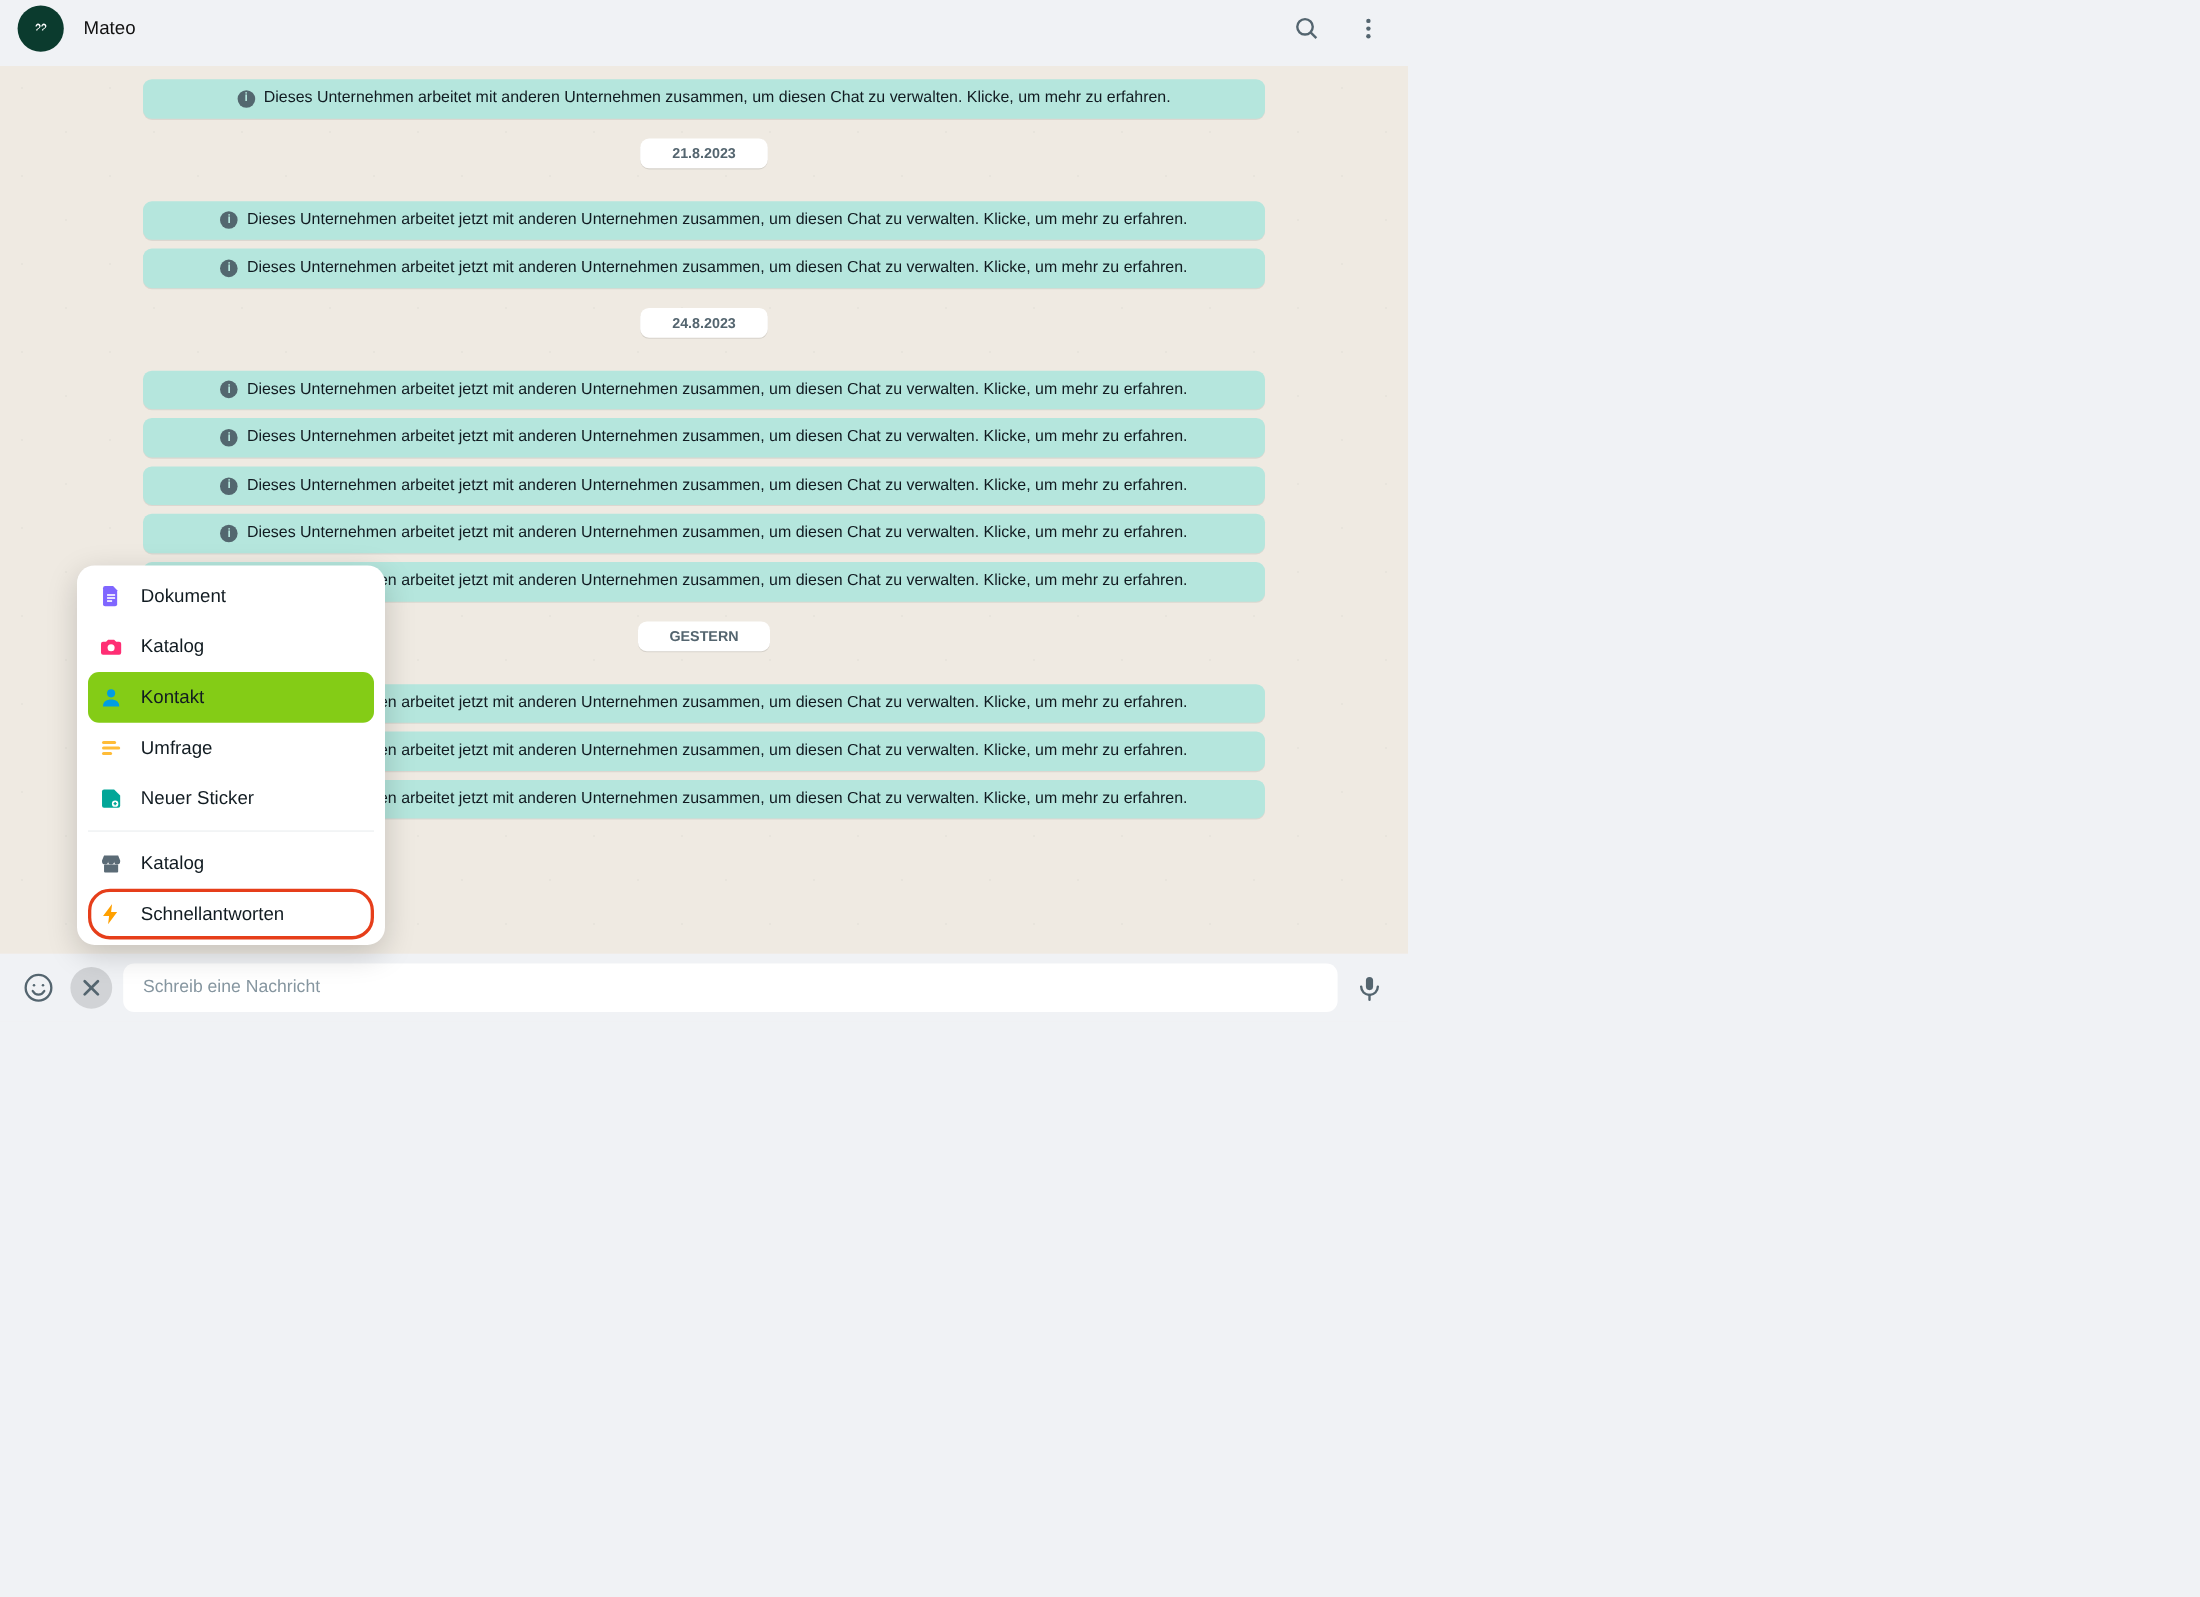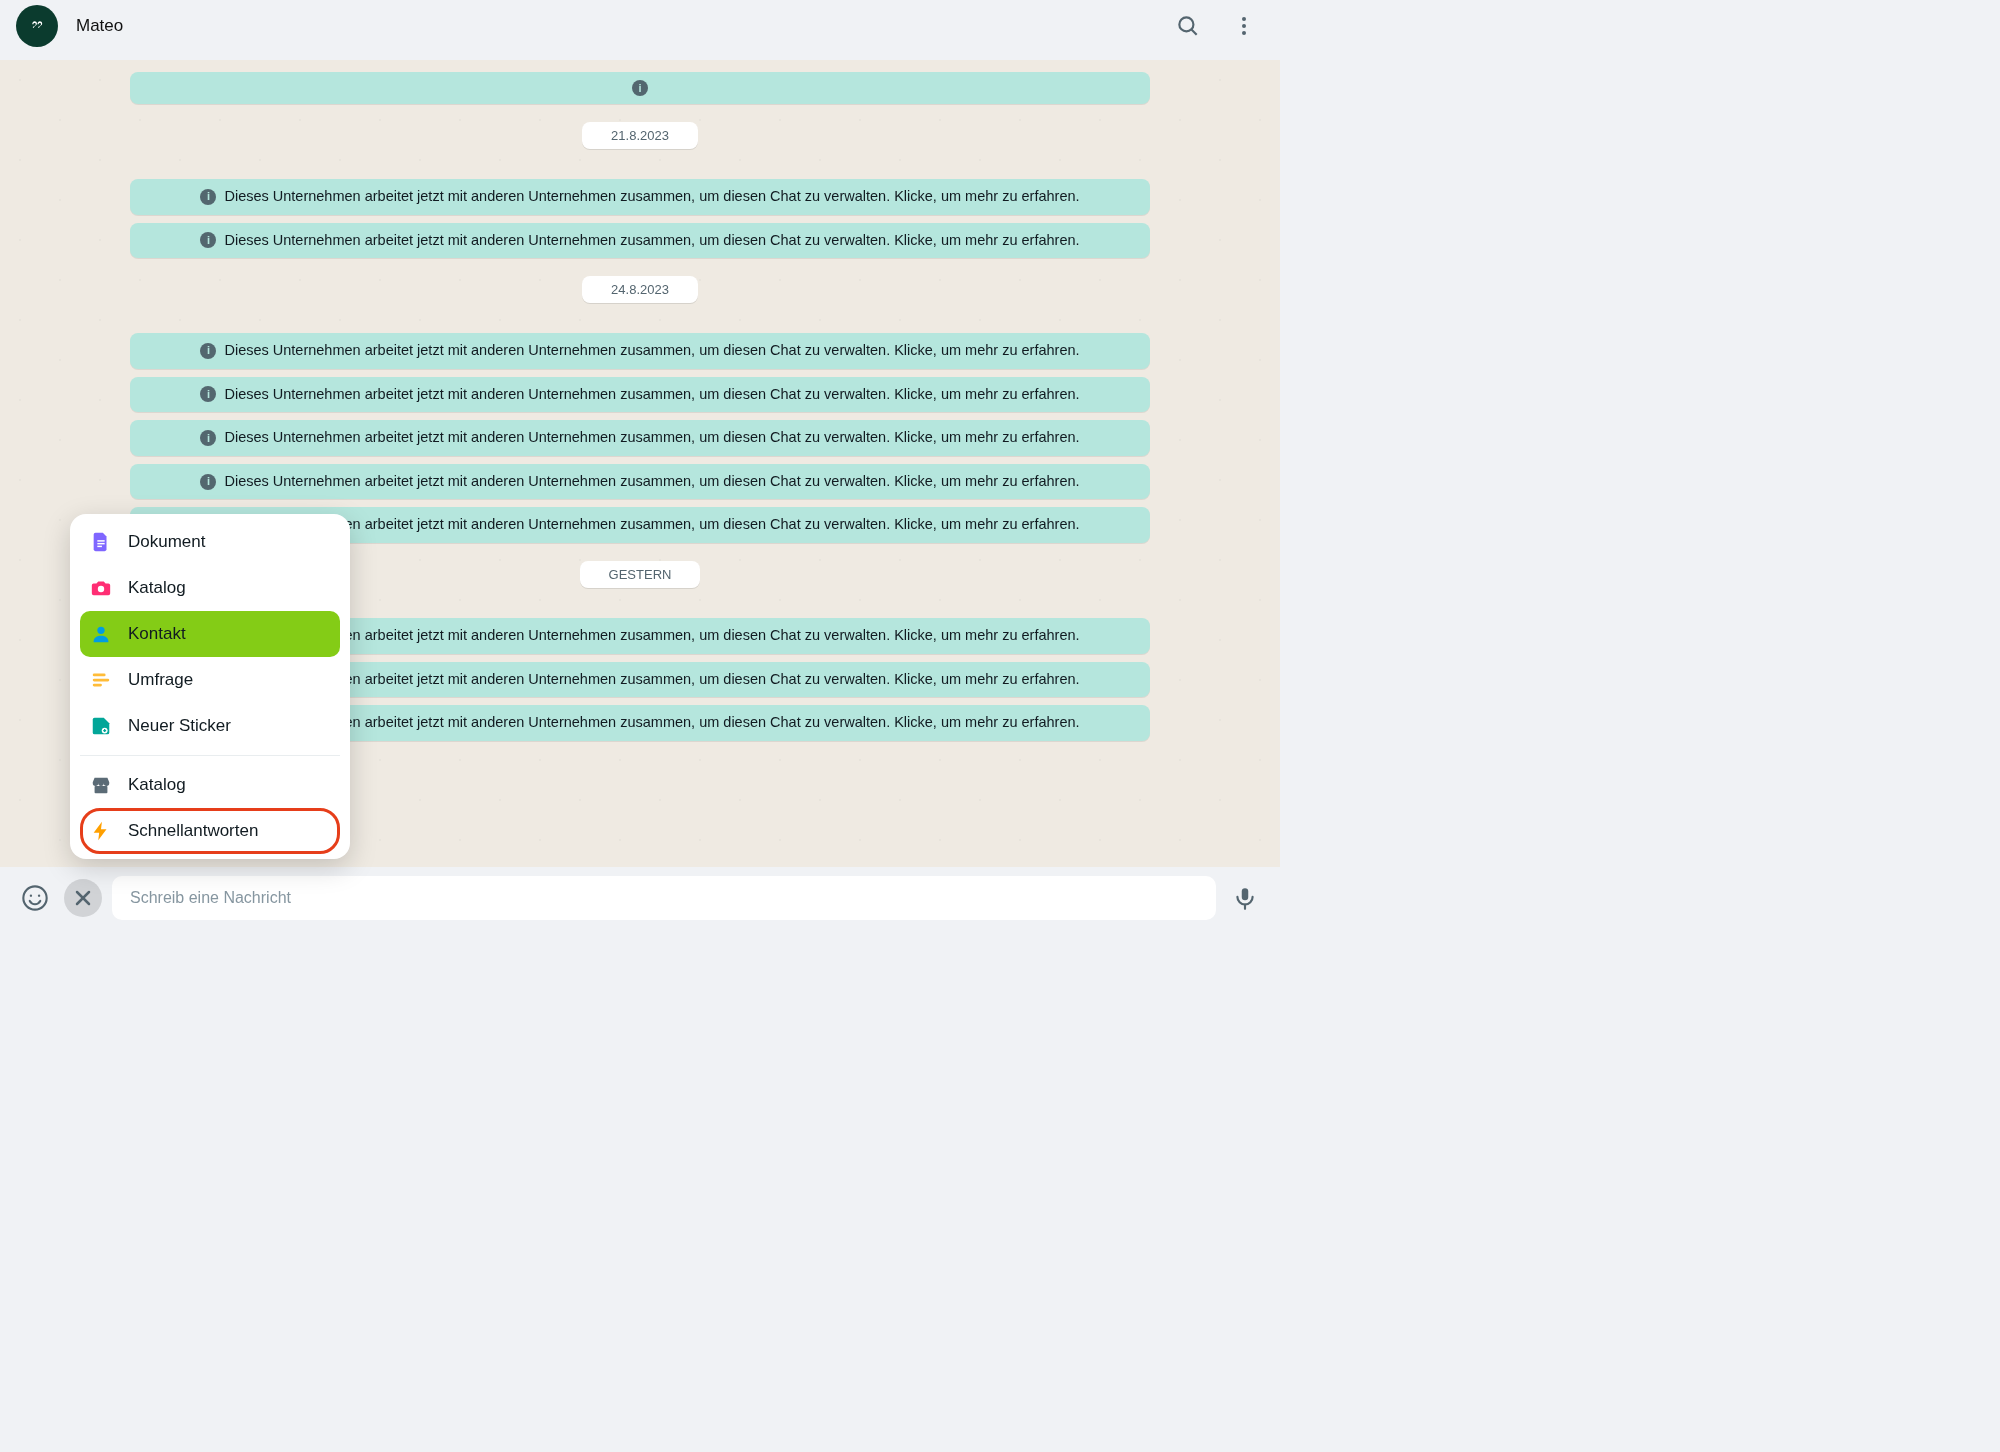--- a/index.html
+++ b/index.html
@@ -96,21 +96,21 @@
   }
 
   .date-chip {
     background: #fff;
     color: #54656f;
     border-radius: 8px;
     padding: 6px 29px;
     margin: 18px auto 30px auto;
     width: fit-content;
     font-size: 13px;
-    font-weight: 400;
+    font-weight: 700;
     box-shadow: 0 1px 0.5px rgba(0,0,0,0.1);
   }
 
   
   .composer {
     position: absolute;
     left: 0; right: 0; bottom: 0;
     height: 62px;
     background: #f0f2f5;
     display: flex;
@@ -202,20 +202,21 @@
         </svg>
     </div>
   </div>
 </div>
 
 <div class="chat-area">
   <div class="chat-bg-pattern"></div>
   <div class="messages" id="messages">
       <div class="system-bubble">
         <span class="info-i">i</span>
+        <span>Dieses Unternehmen arbeitet mit anderen Unternehmen zusammen, um diesen Chat zu verwalten. Klicke, um mehr zu erfahren.</span>
       </div>
       <div class="date-chip">21.8.2023</div>
       <div class="system-bubble">
         <span class="info-i">i</span>
         <span>Dieses Unternehmen arbeitet jetzt mit anderen Unternehmen zusammen, um diesen Chat zu verwalten. Klicke, um mehr zu erfahren.</span>
       </div>
       <div class="system-bubble">
         <span class="info-i">i</span>
         <span>Dieses Unternehmen arbeitet jetzt mit anderen Unternehmen zusammen, um diesen Chat zu verwalten. Klicke, um mehr zu erfahren.</span>
       </div>

